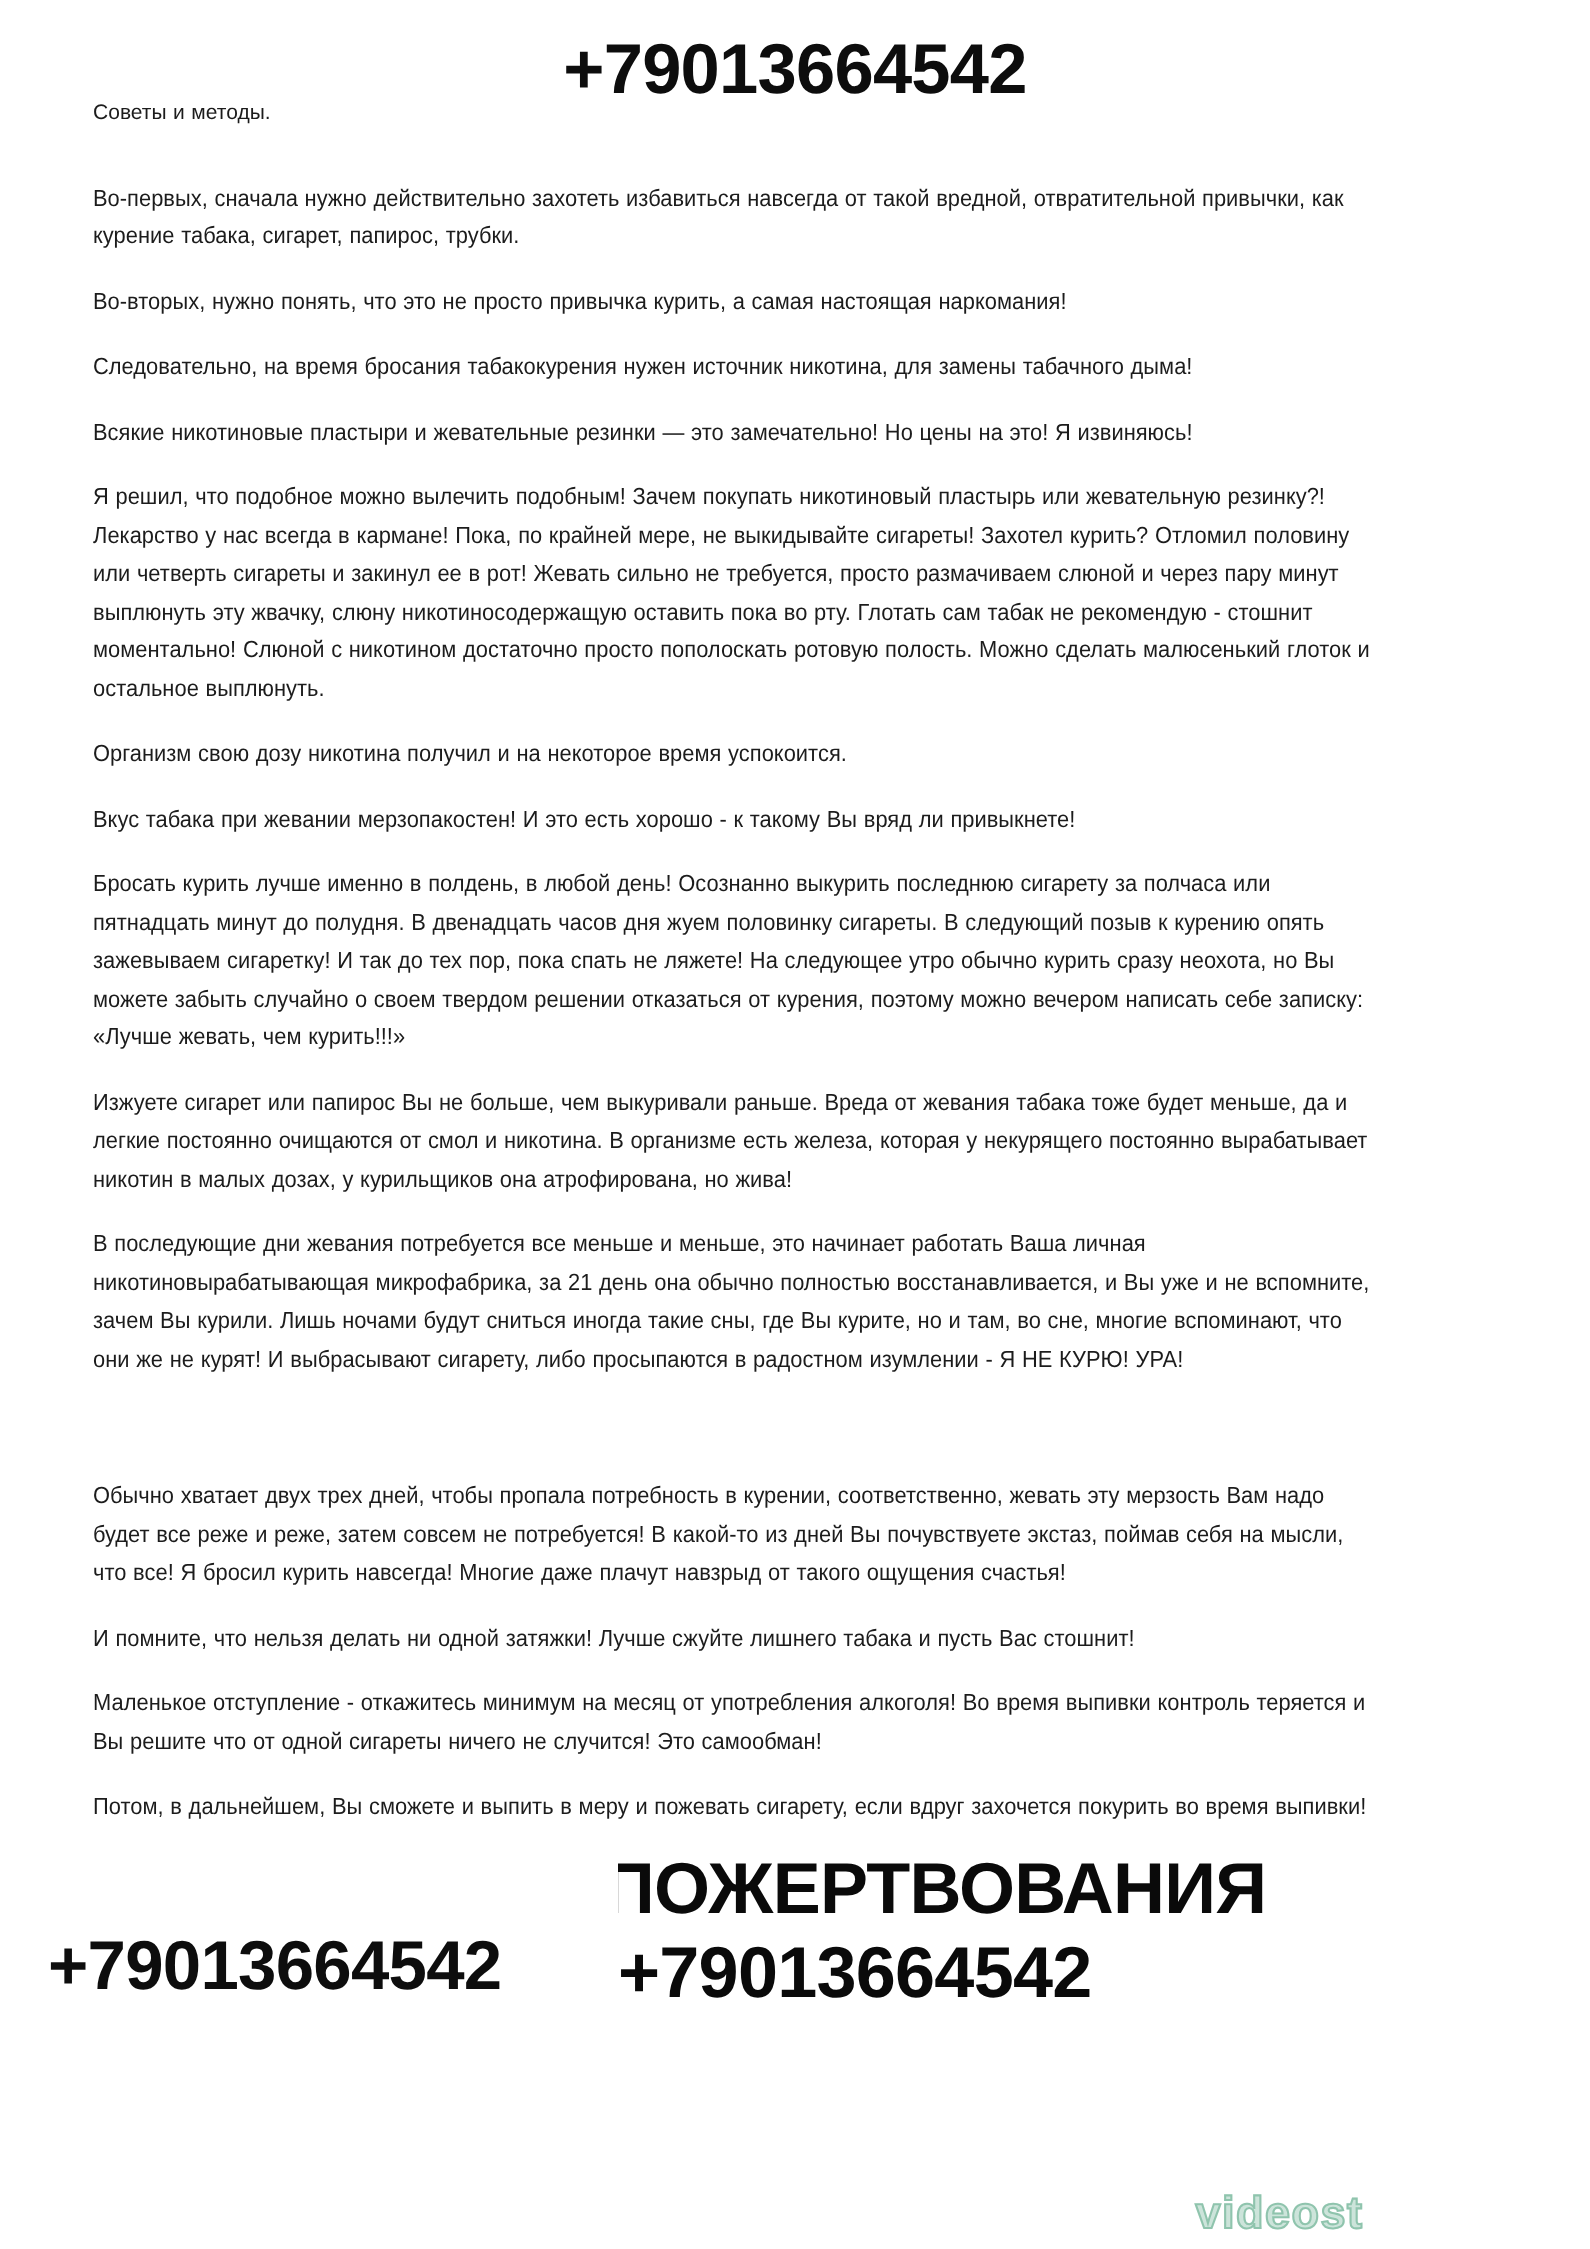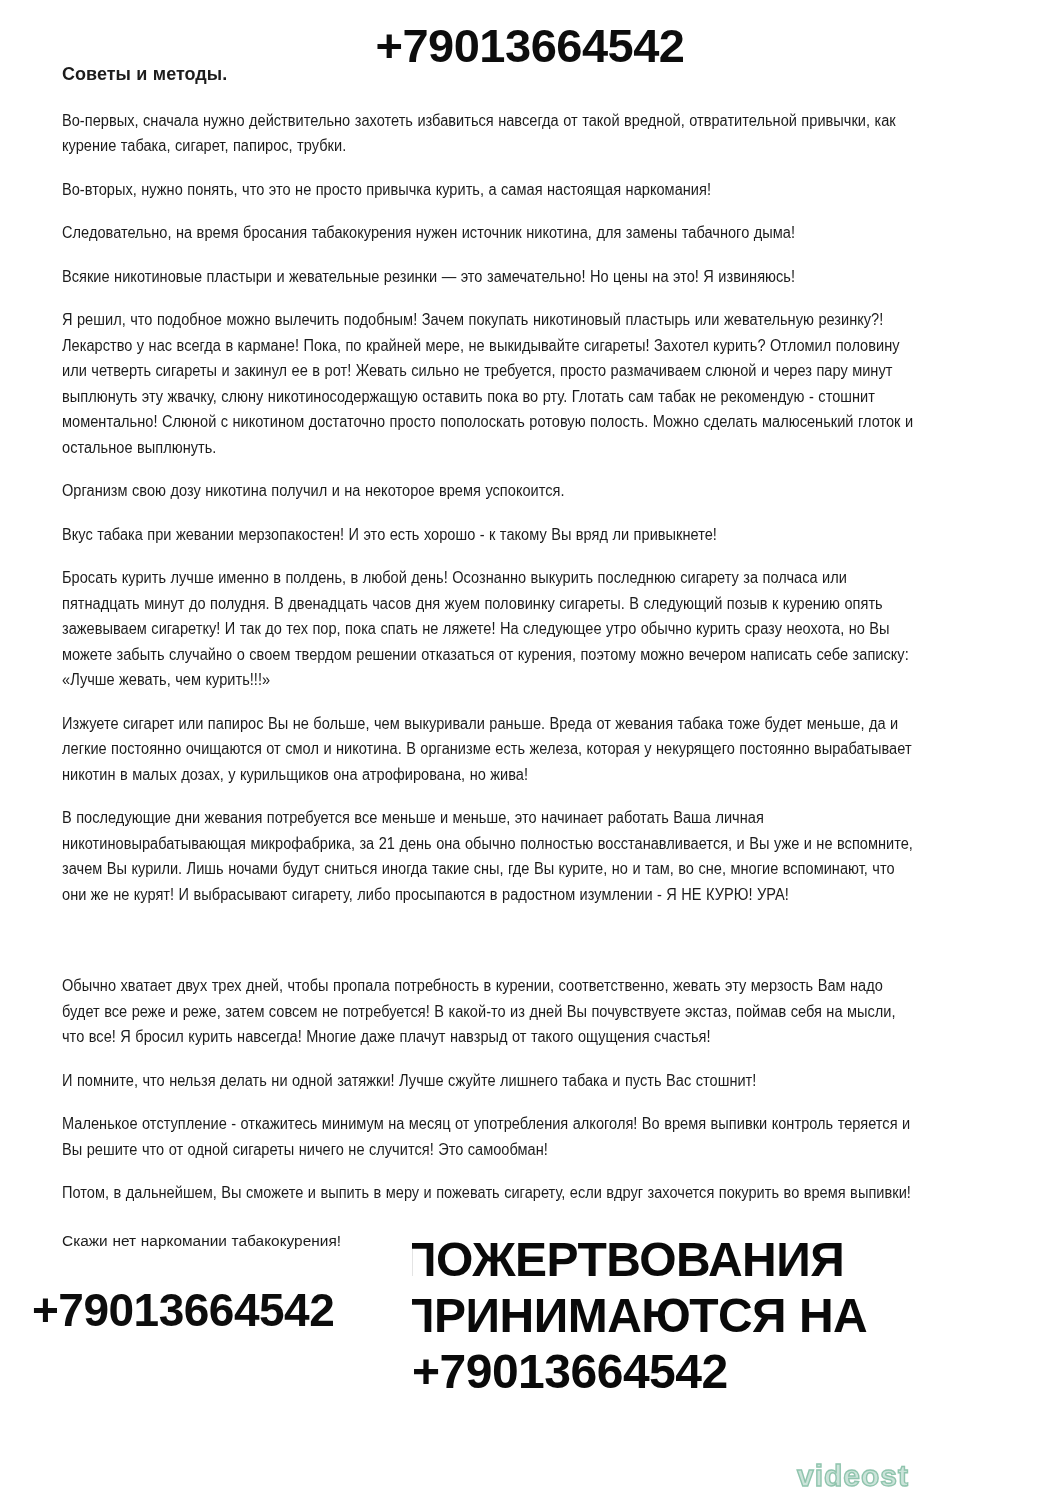--- a/index.html
+++ b/index.html
@@ -47,24 +47,23 @@
     font-size: 15.6px;
     line-height: 25.5px;
     color: #1c1c1c;
     text-align: left;
     transform: scaleX(0.935);
     transform-origin: left top;
     letter-spacing: 0.02px;
     word-spacing: 0.4px;
   }
   .doc p.lead {
-    font-size: 18px;
+    font-size: 14px;
     transform: scaleX(1);
-    margin-bottom: 20px;
-    font-weight: bold;
+    margin-bottom: 32px;
   }
   .doc p.gap-after {
     margin-bottom: 66px;
   }
   .doc p.last {
     margin-bottom: 0;
   }
   .doc p.slogan {
     font-size: 15.4px;
     transform: scaleX(1);
@@ -155,26 +154,24 @@
     <p class="gap-after">В последующие дни жевания потребуется все меньше и меньше, это начинает работать Ваша личная никотиновырабатывающая микрофабрика, за 21 день она обычно полностью восстанавливается, и Вы уже и не вспомните, зачем Вы курили. Лишь ночами будут сниться иногда такие сны, где Вы курите, но и там, во сне, многие вспоминают, что они же не курят! И выбрасывают сигарету, либо просыпаются в радостном изумлении - Я НЕ КУРЮ! УРА!</p>
 
     <p>Обычно хватает двух трех дней, чтобы пропала потребность в курении, соответственно, жевать эту мерзость Вам надо будет все реже и реже, затем совсем не потребуется! В какой-то из дней Вы почувствуете экстаз, поймав себя на мысли, что все! Я бросил курить навсегда! Многие даже плачут навзрыд от такого ощущения счастья!</p>
 
     <p>И помните, что нельзя делать ни одной затяжки! Лучше сжуйте лишнего табака и пусть Вас стошнит!</p>
 
     <p>Маленькое отступление - откажитесь минимум на месяц от употребления алкоголя! Во время выпивки контроль теряется и Вы решите что от одной сигареты ничего не случится! Это самообман!</p>
 
     <p class="last">Потом, в дальнейшем, Вы сможете и выпить в меру и пожевать сигарету, если вдруг захочется покурить во время выпивки!</p>
 
-    <p class="slogan">Скажи нет наркомании табакокурения!</p>
   </div>
 
   <div class="bottom-left-phone">+79013664542</div>
 
   <div class="donate-overlay">
     <div class="line l2">ПОЖЕРТВОВАНИЯ</div>
-    <div class="line l3">ПРИНИМАЮТСЯ НА</div>
     <div class="line l4">+79013664542</div>
   </div>
 
   <div class="watermark">videost</div>
 
 </div>
 
 </body></html>

